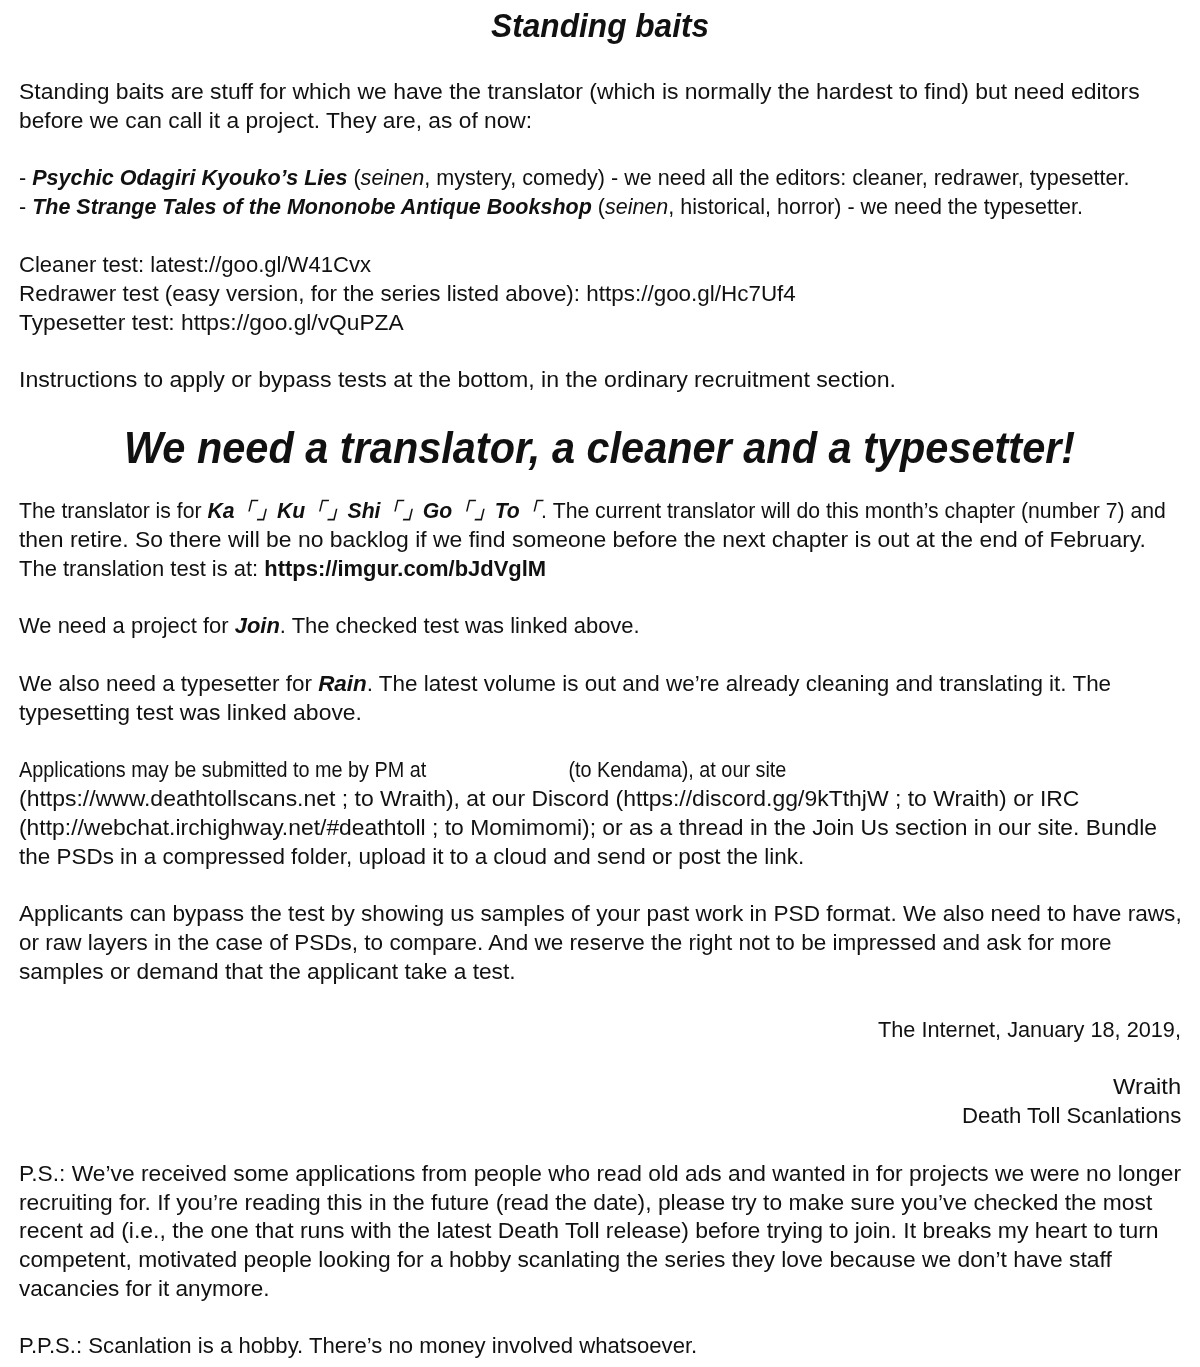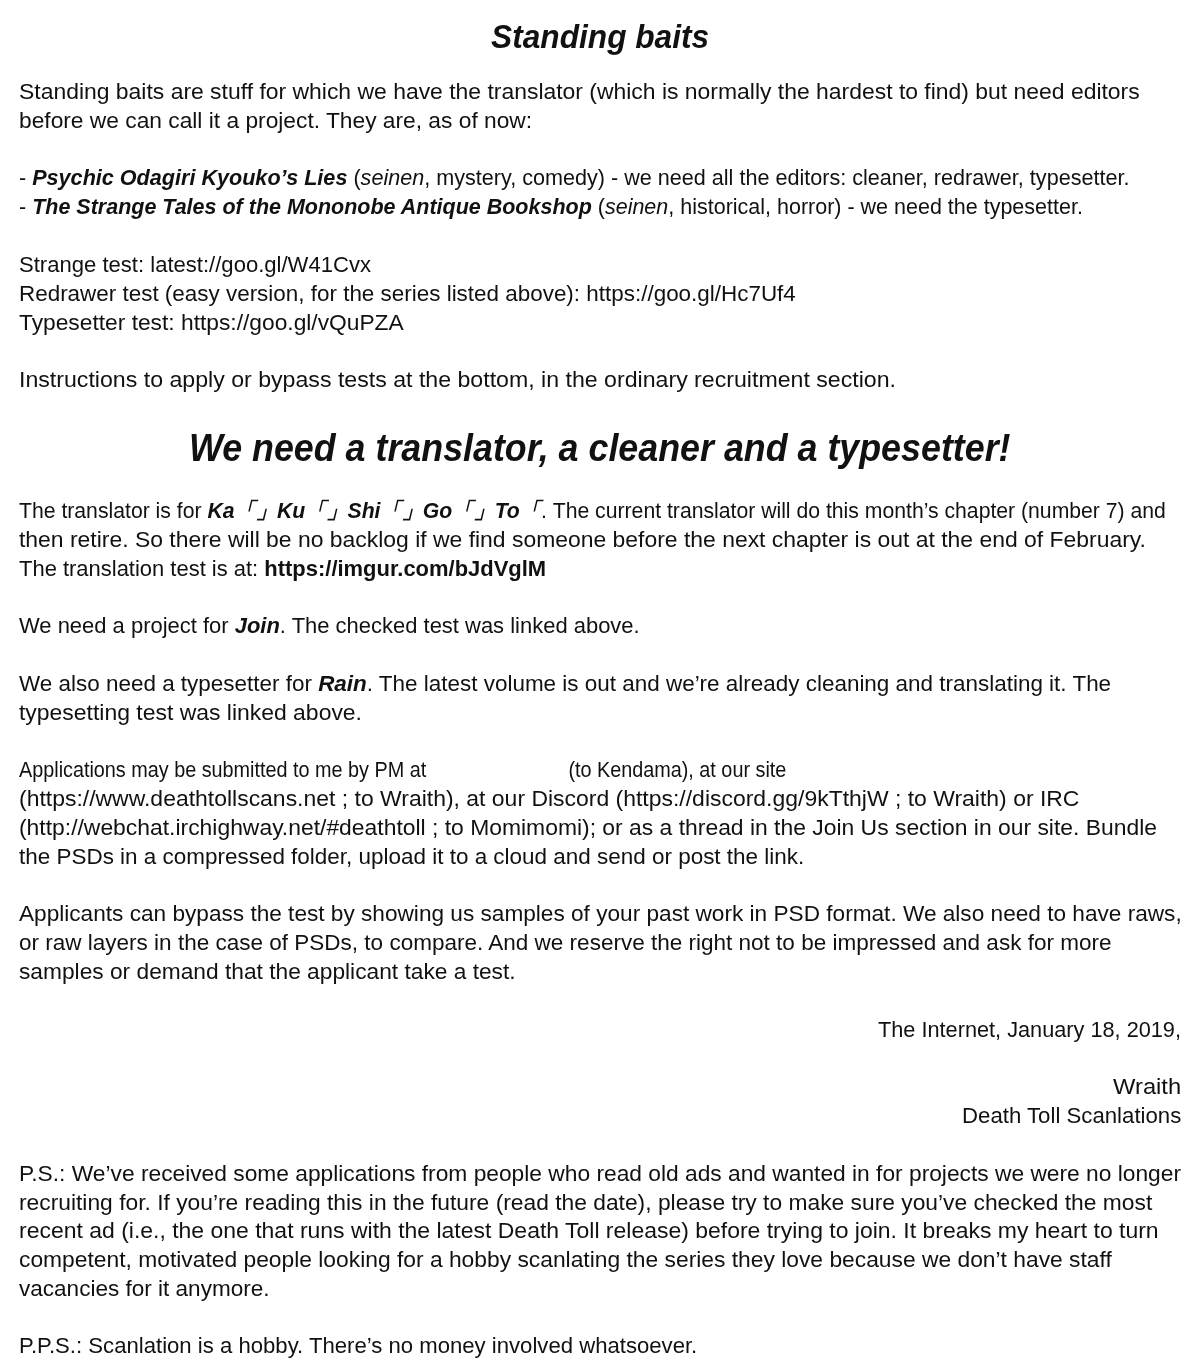--- a/index.html
+++ b/index.html
@@ -1,23 +1,23 @@
 <!DOCTYPE html>
 <html><head>
 <meta charset="utf-8">
 <style>
   html, body { margin: 0; padding: 0; background: #ffffff; }
   body { width: 1200px; height: 1367px; position: relative; overflow: hidden; color: #111111; font-family: "Liberation Sans", sans-serif; }
   .line { position: absolute; left: 19px; height: 29px; line-height: 29px; font-size: 22px; white-space: nowrap; transform-origin: left center; }
   .line.right { left: auto; right: 19px; transform-origin: right center; }
   .heading { position: absolute; left: 0; width: 1200px; text-align: center; font-weight: bold; font-style: italic; white-space: nowrap; }
   .heading span { display: inline-block; }
-  .h1 { top: 16px; font-size: 34px; line-height: 40px; }
+  .h1 { top: 5px; font-size: 34px; line-height: 40px; }
   .h1 span { transform: scaleX(0.86); }
-  .h2 { top: 428px; font-size: 38px; line-height: 40px; }
+  .h2 { top: 428px; font-size: 44px; line-height: 40px; }
   .h2 span { transform: scaleX(0.86); }
   .bi { font-weight: bold; font-style: italic; }
   .it { font-style: italic; }
   .bold-link { font-weight: bold; font-family: "Liberation Sans", sans-serif; }
   .redacted { display: inline-block; width: 158px; }
   .sx { transform: scaleX(0.90); }
 </style>
 </head>
 <body>
 
@@ -27,21 +27,21 @@
 <div class="line sx" style="top: 106px; transform: scaleX(1.0343);">before we can call it a project. They are, as of now:</div>
 
 <div class="line sx" style="top: 163px; transform: scaleX(0.9814);">
   <span>- </span><span class="bi">Psychic Odagiri Kyouko’s Lies</span><span> (</span><span class="it">seinen</span><span>, mystery, comedy)</span><span> - we need all the editors: cleaner, redrawer, typesetter.</span>
 </div>
 <div class="line sx" style="top: 192px; transform: scaleX(0.977);">
   <span>- </span><span class="bi">The Strange Tales of the Mononobe Antique Bookshop</span><span> (</span><span class="it">seinen</span><span>, historical, horror)</span><span> - we need the typesetter.</span>
 </div>
 
 <div class="line sx" style="top: 250px; transform: scaleX(1.0029);">
-  <span>Strange test: </span><span>latest://goo.gl/W41Cvx</span>
+  <span>Cleaner test: </span><span>latest://goo.gl/W41Cvx</span>
 </div>
 <div class="line sx" style="top: 279px; transform: scaleX(1.0197);">
   <span>Redrawer test (easy version, for the series listed above): </span><span>https://goo.gl/Hc7Uf4</span>
 </div>
 <div class="line sx" style="top: 308px; transform: scaleX(1.0349);">
   <span>Typesetter test: </span><span>https://goo.gl/vQuPZA</span>
 </div>
 
 <div class="line sx" style="top: 365px; transform: scaleX(1.0516);">Instructions to apply or bypass tests at the bottom, in the ordinary recruitment section.</div>
 

